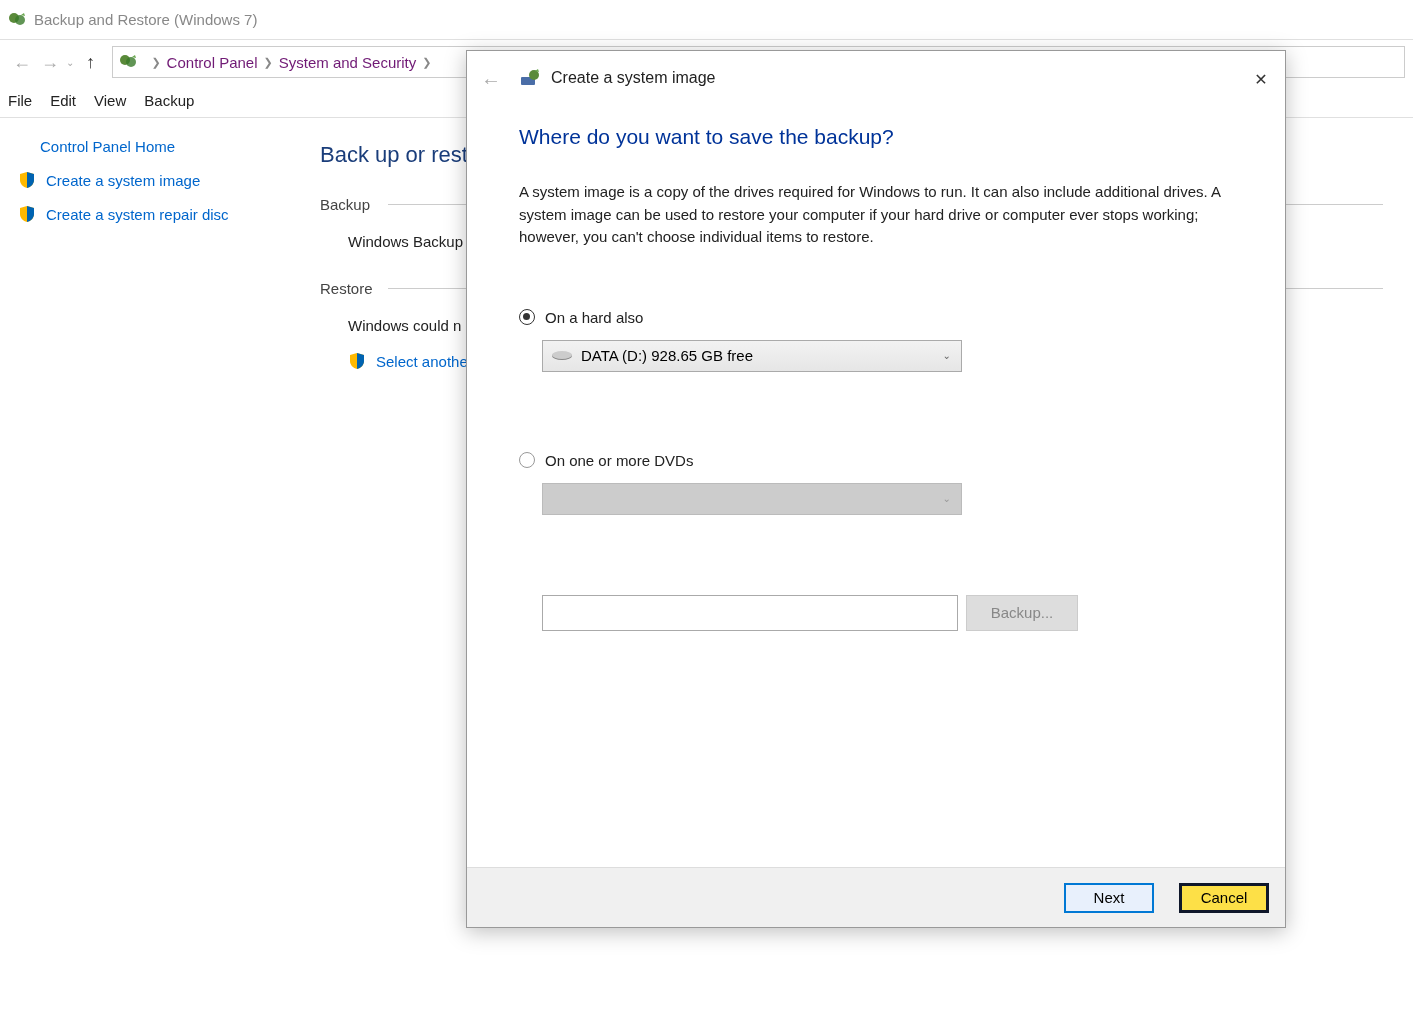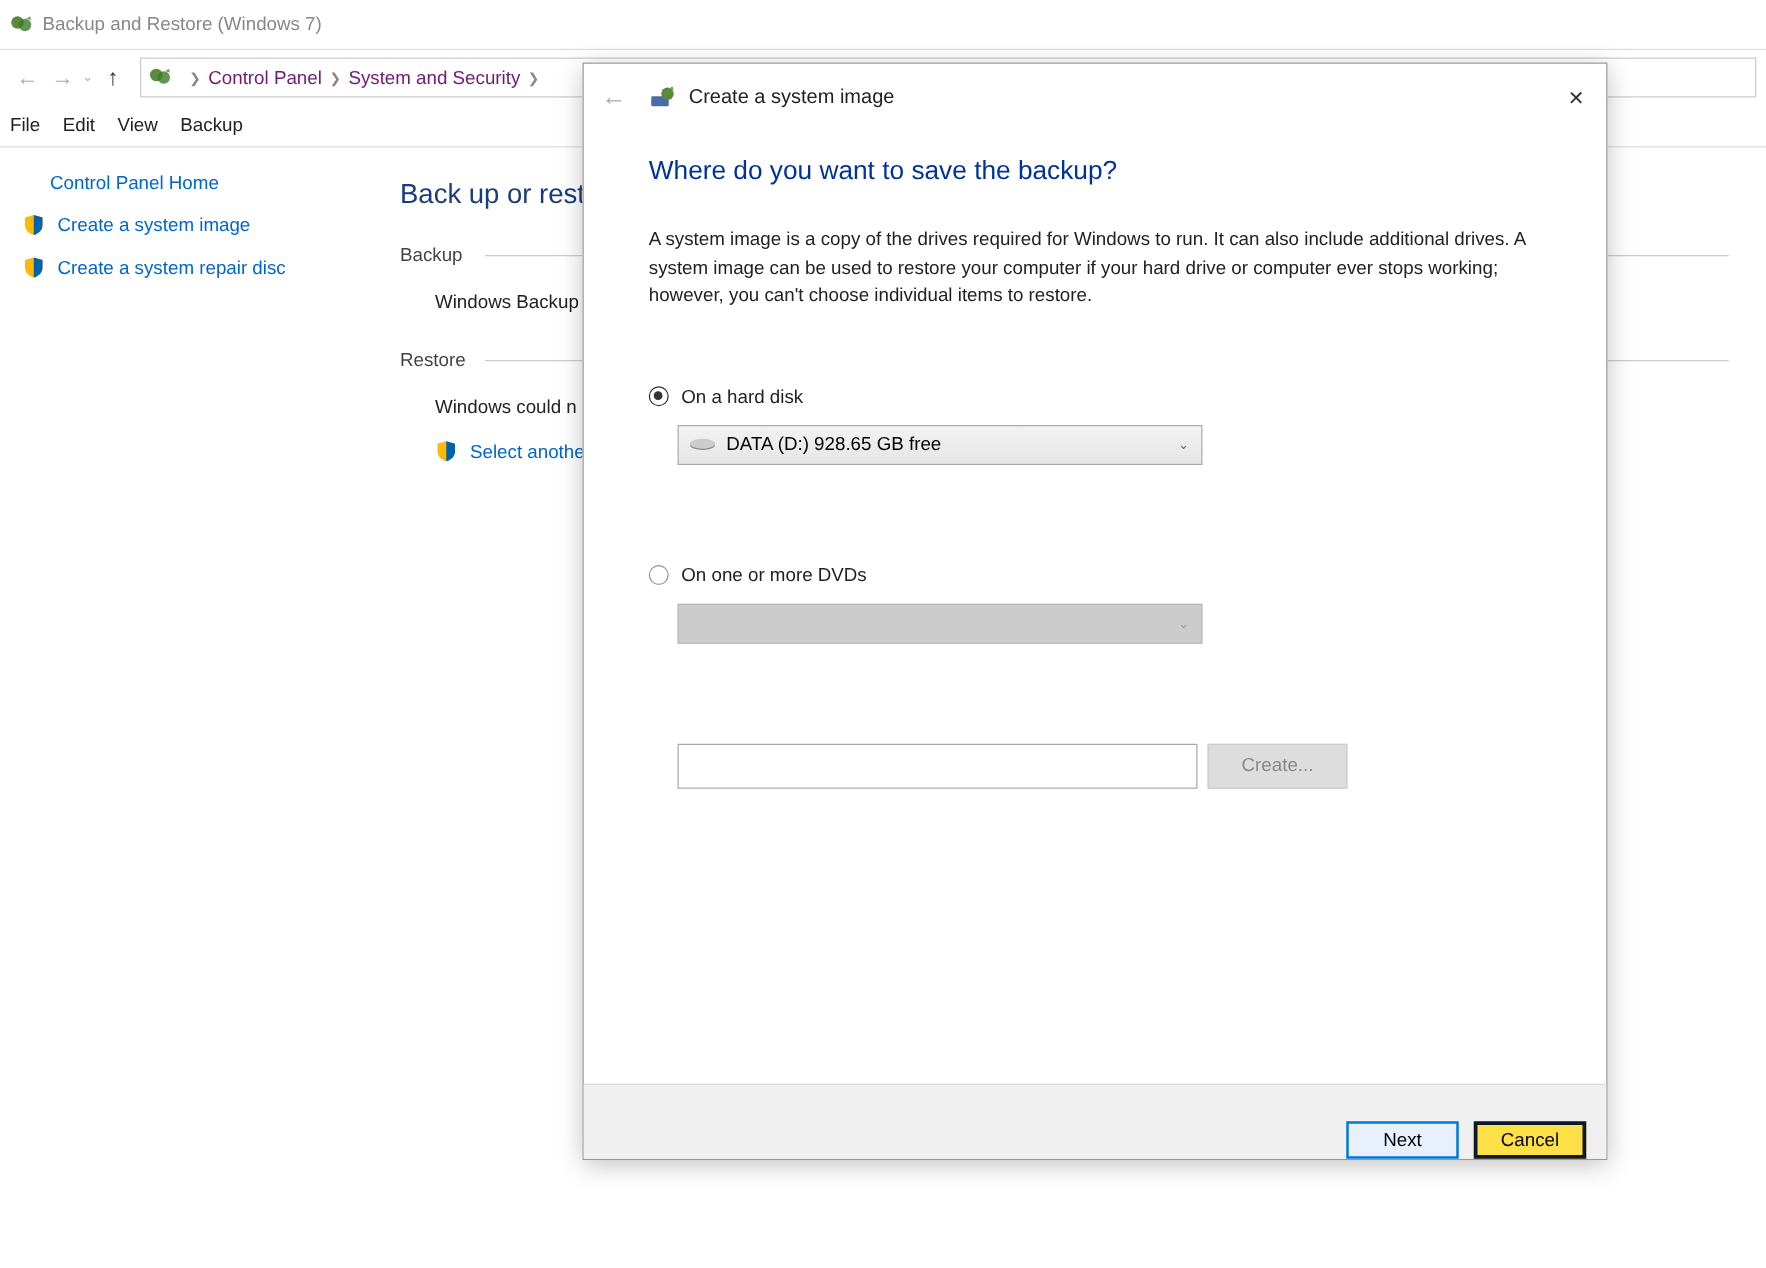--- a/index.html
+++ b/index.html
@@ -62,21 +62,21 @@
     .combo { width: 420px; height: 32px; border: 1px solid #aaa; background: linear-gradient(#f2f2f2,#e6e6e6); display: flex; align-items: center; padding: 0 8px; margin-left: 23px; position: relative; }
     .combo .disk-icon { width: 22px; height: 14px; margin-right: 8px; }
     .combo-text { font-size: 15px; }
     .combo-arrow { position: absolute; right: 10px; color: #666; font-size: 10px; }
     .combo.disabled { background: #ccc; border-color: #bbb; }
     .combo.disabled .combo-arrow { color: #999; }
     .text-input { width: 416px; height: 36px; border: 1px solid #aaa; background: white; margin-left: 23px; }
     .select-btn { width: 112px; height: 36px; background: #ddd; border: 1px solid #ccc; color: #888; font-size: 15px; margin-left: 8px; display: inline-flex; align-items: center; justify-content: center; }
     .network-row { display: flex; align-items: center; }
 
-    .wizard-footer { height: 60px; background: #f0f0f0; border-top: 1px solid #ddd; display: flex; align-items: flex-end; justify-content: flex-end; padding: 0 16px; gap: 12px; }
+    .wizard-footer { height: 60px; background: #f0f0f0; border-top: 1px solid #ddd; display: flex; align-items: center; justify-content: flex-end; padding: 0 16px; gap: 25px; }
     .wiz-btn { width: 90px; height: 30px; border: 3px solid #0f172a; background: #fde047; font-size: 15px; display: flex; align-items: center; justify-content: center; }
     .wiz-btn.primary { border: 2px solid #0078d4; background: #e8f0fc; }
   </style>
 </head>
 <body>
 
 <div class="title-bar">
   <span class="app-icon">
     <svg viewBox="0 0 20 20">
         <circle cx="6" cy="8" r="5" fill="#5a8a3a"></circle>
@@ -178,21 +178,21 @@
     <div class="wizard-close">✕</div>
   </div>
 
   <div class="wizard-body">
     <div class="wizard-heading">Where do you want to save the backup?</div>
     <div class="wizard-desc">A system image is a copy of the drives required for Windows to run. It can also include additional drives. A system image can be used to restore your computer if your hard drive or computer ever stops working; however, you can't choose individual items to restore.</div>
 
     <div class="radio-group">
       <div class="radio-row">
         <span class="radio checked"></span>
-        <span>On a hard disk</span>
+        <span>On a hard also</span>
       </div>
       <div class="combo">
         <span class="disk-icon">
           <svg viewBox="0 0 22 14">
               <ellipse cx="11" cy="7" rx="10" ry="4" fill="#888"></ellipse>
               <ellipse cx="11" cy="6" rx="10" ry="4" fill="#ccc"></ellipse>
             </svg>
         </span>
         <span class="combo-text">DATA (D:)  928.65 GB free</span>
         <span class="combo-arrow">⌄</span>
@@ -205,21 +205,21 @@
         <span>On one or more DVDs</span>
       </div>
       <div class="combo disabled">
         <span class="combo-arrow">⌄</span>
       </div>
     </div>
 
     <div class="radio-group" style="margin-bottom:0;">
       <div class="network-row">
         <input class="text-input" disabled="" value="" style="">
-        <div class="select-btn">Create...</div>
+        <div class="select-btn">Backup...</div>
       </div>
     </div>
   </div>
 
   <div class="wizard-footer">
     <div class="wiz-btn primary">Next</div>
     <div class="wiz-btn">Cancel</div>
   </div>
 </div>
 

